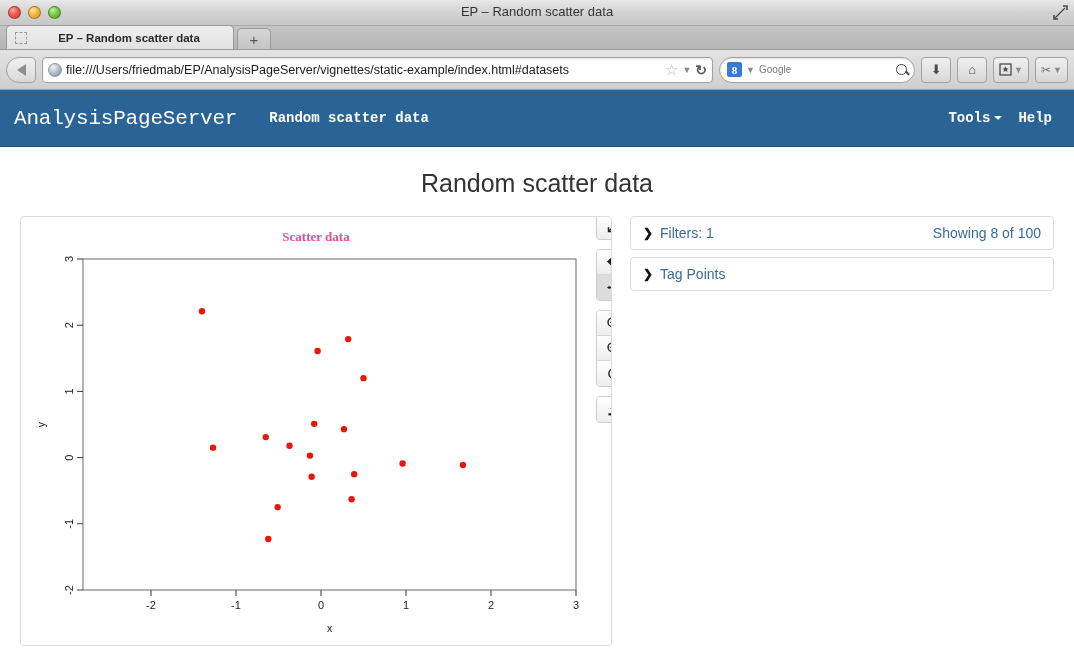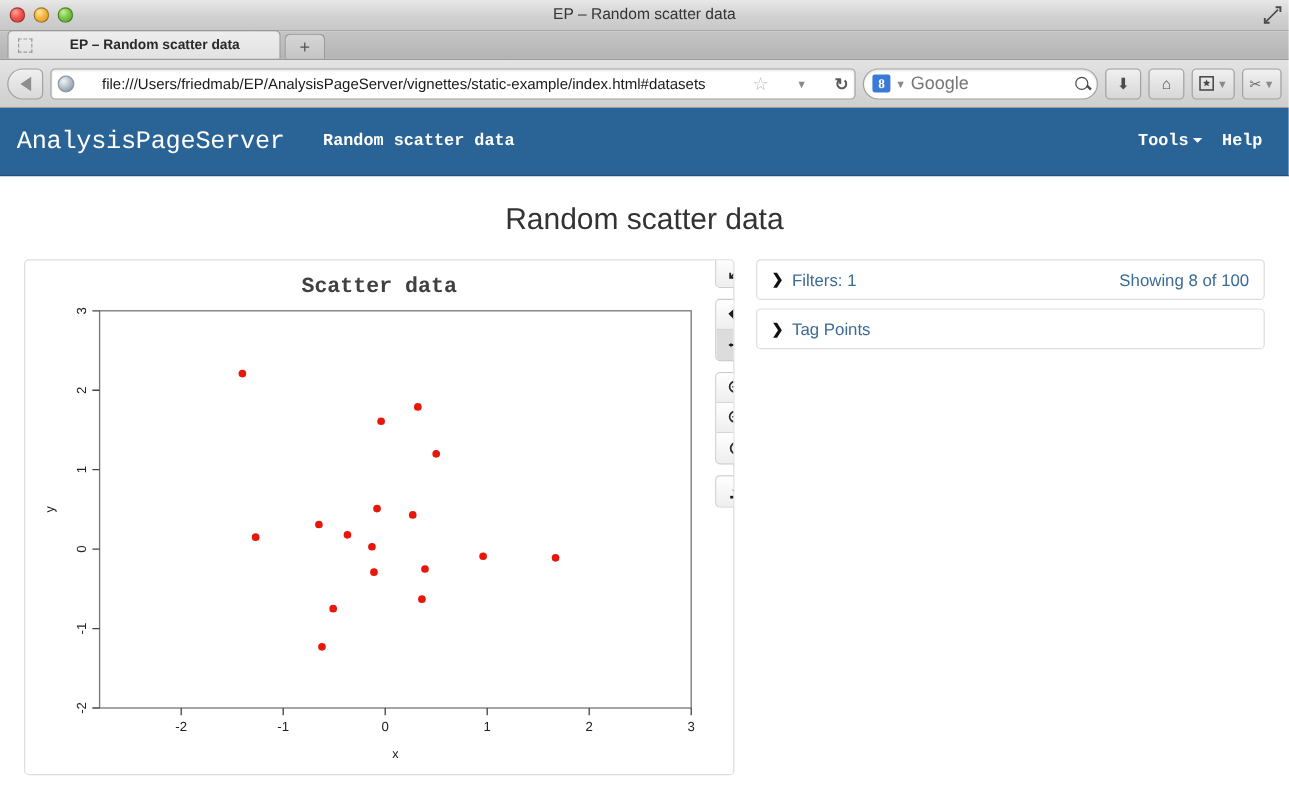--- a/index.html
+++ b/index.html
@@ -68,21 +68,21 @@
   .backbtn {
     width:30px; height:26px; flex:none;
     background:linear-gradient(to bottom,#f0f0f0,#d9d9d9);
     border:1px solid #a2a2a2; border-radius:13px 5px 5px 13px;
     display:flex; align-items:center; justify-content:center;
   }
   .tri-left { width:0;height:0;border-top:6px solid transparent;border-bottom:6px solid transparent;border-right:9px solid #8e8e8e; }
   .urlbox {
     flex:1 1 auto; height:26px; background:#fff;
     border:1px solid #a2a2a2; border-radius:4px;
-    display:flex; align-items:center; padding:0 5px; gap:23px;
+    display:flex; align-items:center; padding:0 5px; gap:4px;
     min-width:0; box-shadow:inset 0 1px 2px rgba(0,0,0,.12);
   }
   .globe {
     width:14px;height:14px;border-radius:50%;flex:none;
     background:radial-gradient(circle at 35% 30%,#f2f2f2,#9aa8b4 70%,#6d7b88);
     border:1px solid #8a97a3;
   }
   .url-text {
     flex:1; font-size:12.5px; color:#1a1a1a; white-space:nowrap;
     overflow:hidden; min-width:0;
@@ -94,21 +94,21 @@
     width:196px; flex:none; height:26px; background:#fff;
     border:1px solid #a2a2a2; border-radius:13px;
     display:flex; align-items:center; padding:0 7px; gap:4px;
     box-shadow:inset 0 1px 2px rgba(0,0,0,.12);
   }
   .g-icon {
     width:15px;height:15px;background:#3a7ad6;color:#fff;font-weight:bold;
     font-size:11px;display:flex;align-items:center;justify-content:center;
     border-radius:2px;font-family:"Liberation Serif",serif;flex:none;
   }
-  .search-placeholder { flex:1; font-size:15px; color:#767676; }
+  .search-placeholder { flex:1; font-size:10px; color:#767676; }
   .mag {
     width:11px;height:11px;border:1.6px solid #4a4a4a;border-radius:50%;
     position:relative;flex:none;
   }
   .mag::after {
     content:""; position:absolute; width:5px;height:1.6px;background:#4a4a4a;
     transform:rotate(45deg); right:-4px; bottom:0px;
   }
   .tbtn {
     flex:none; height:26px; min-width:30px; padding:0 5px;
@@ -154,22 +154,22 @@
     display:flex; gap:18px; padding:0 20px; align-items:flex-start;
   }
 
   
   .plot-panel {
     width:592px; flex:none; background:#fff;
     border:1px solid #dddddd; border-radius:4px;
     position:relative; height:430px; overflow:hidden;
   }
   .plot-title {
-    text-align:center; font-size:18px; font-weight:bold; color:#404040;
-    padding-top:12px; font-family:Liberation Mono, monospace;
+    text-align:center; font-size:13px; font-weight:bold; color:#ec4899;
+    padding-top:12px; font-family:Liberation Serif, serif;
   }
   .plot-svg { position:absolute; left:0; top:0; }
 
   
   .plot-toolbar {
     position:absolute; right:-22px; top:-4px; width:40px;
     display:flex; flex-direction:column; align-items:center; gap:9px;
   }
   .tb-group {
     display:flex; flex-direction:column;

